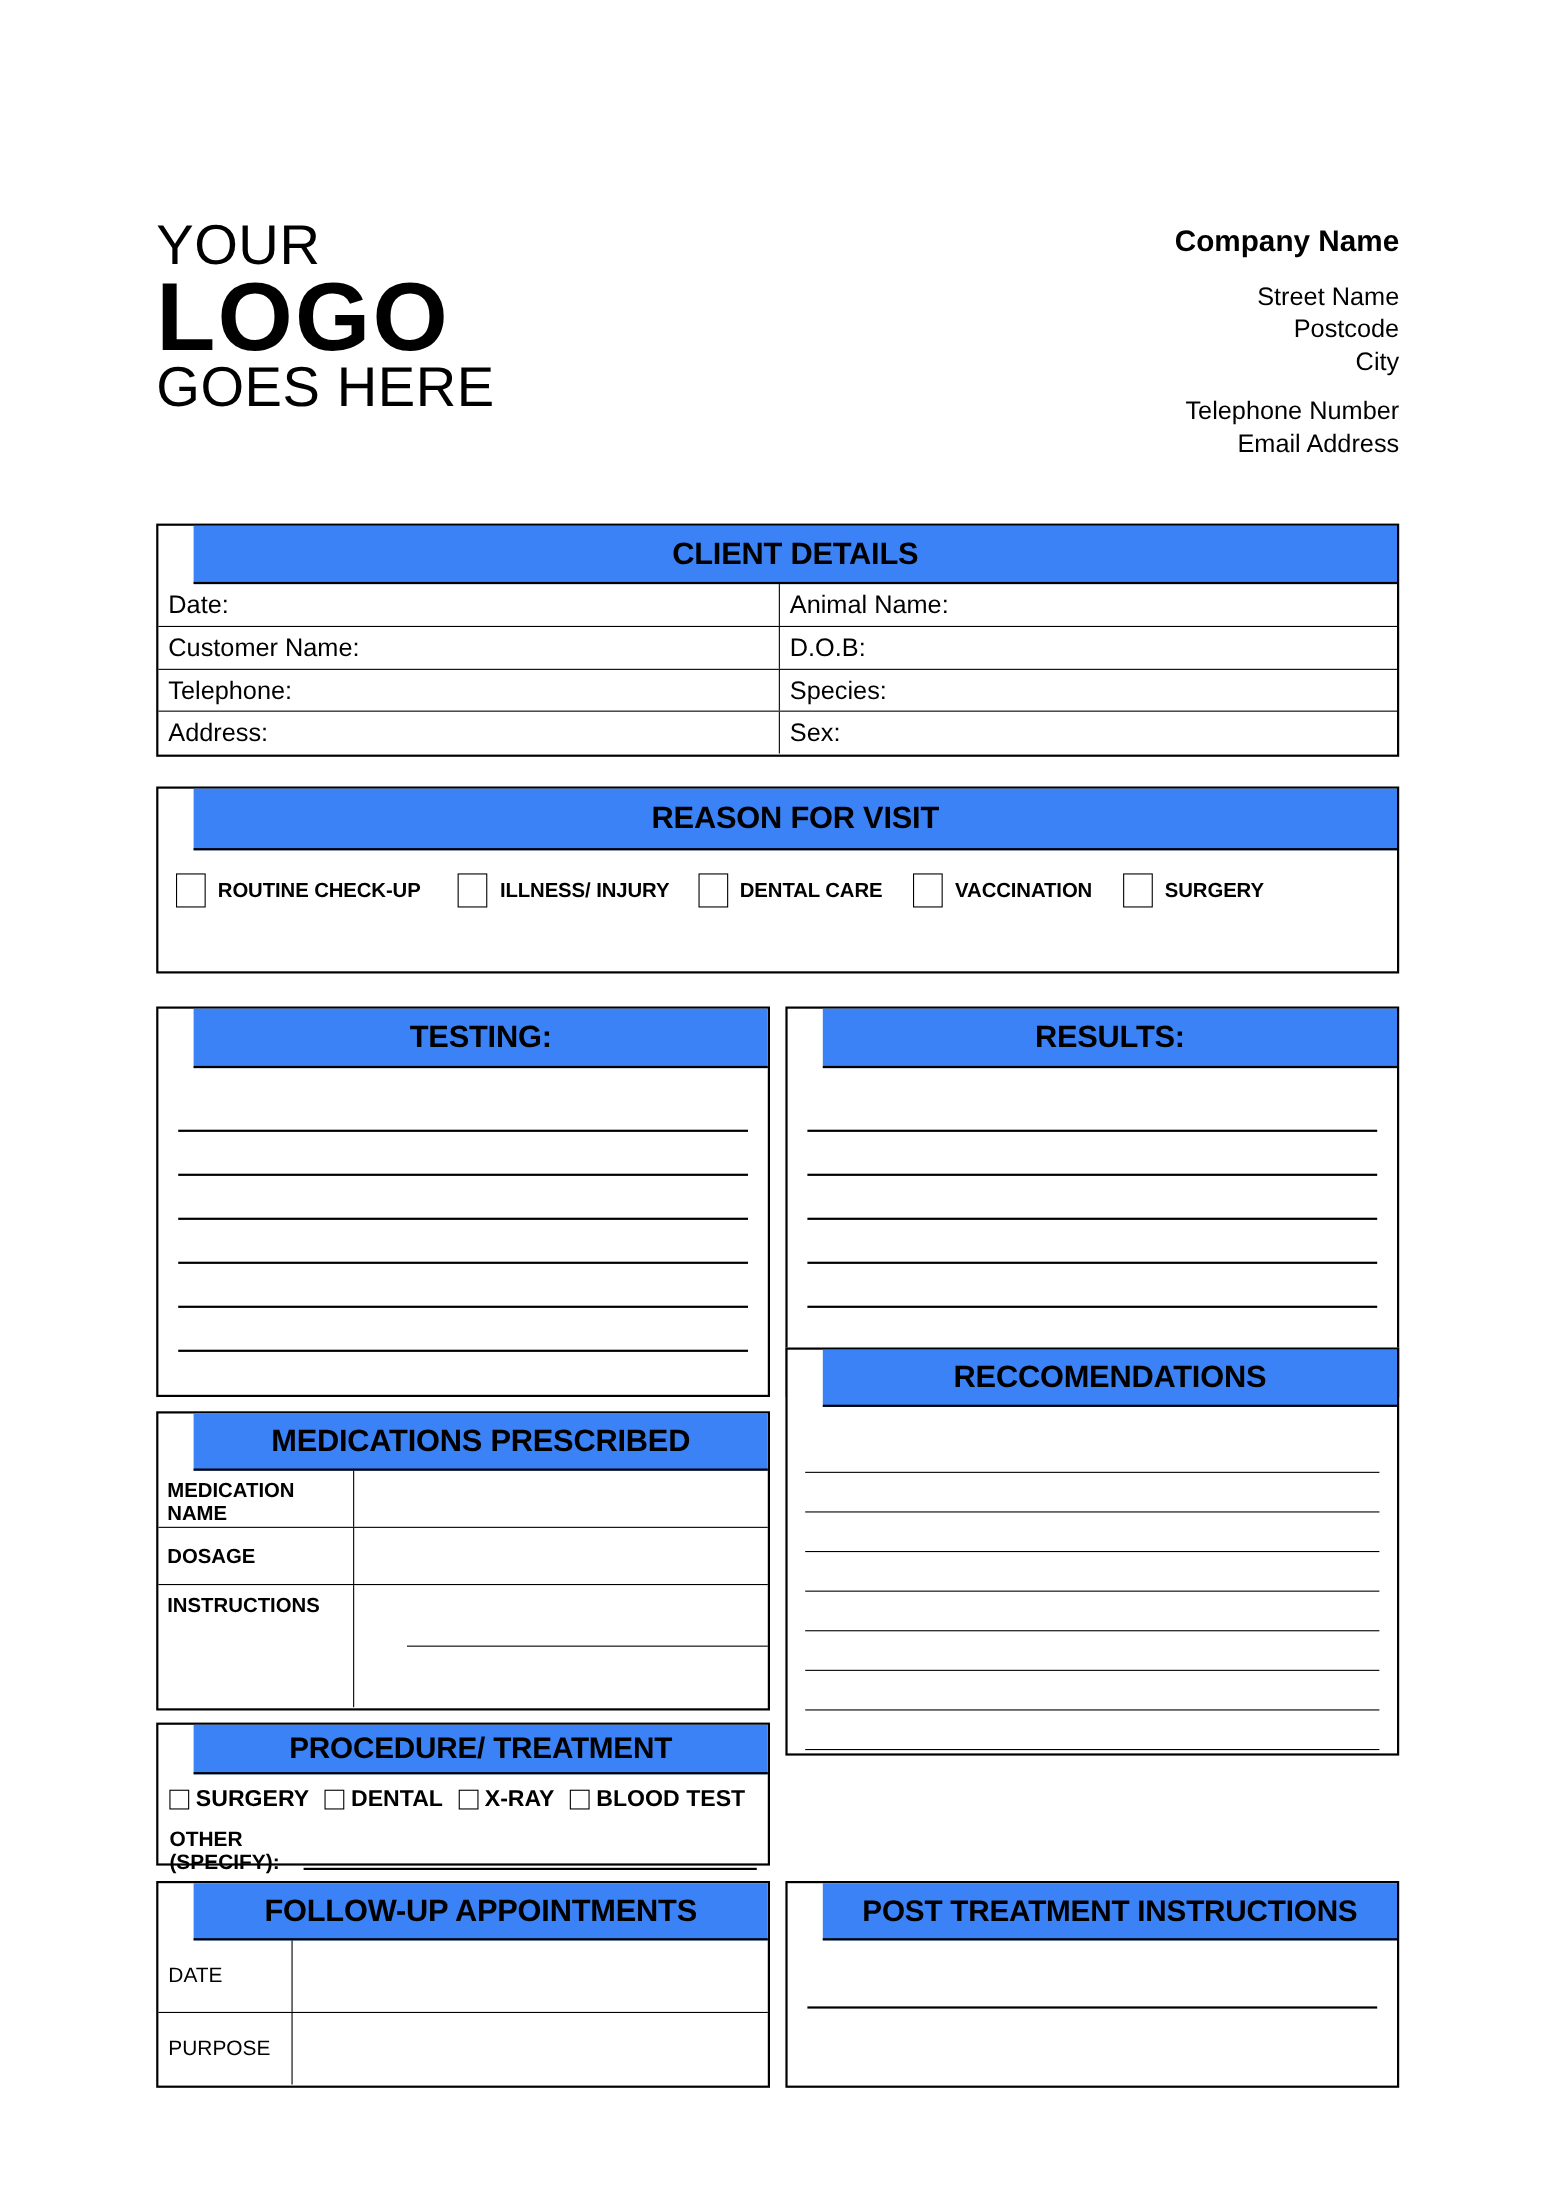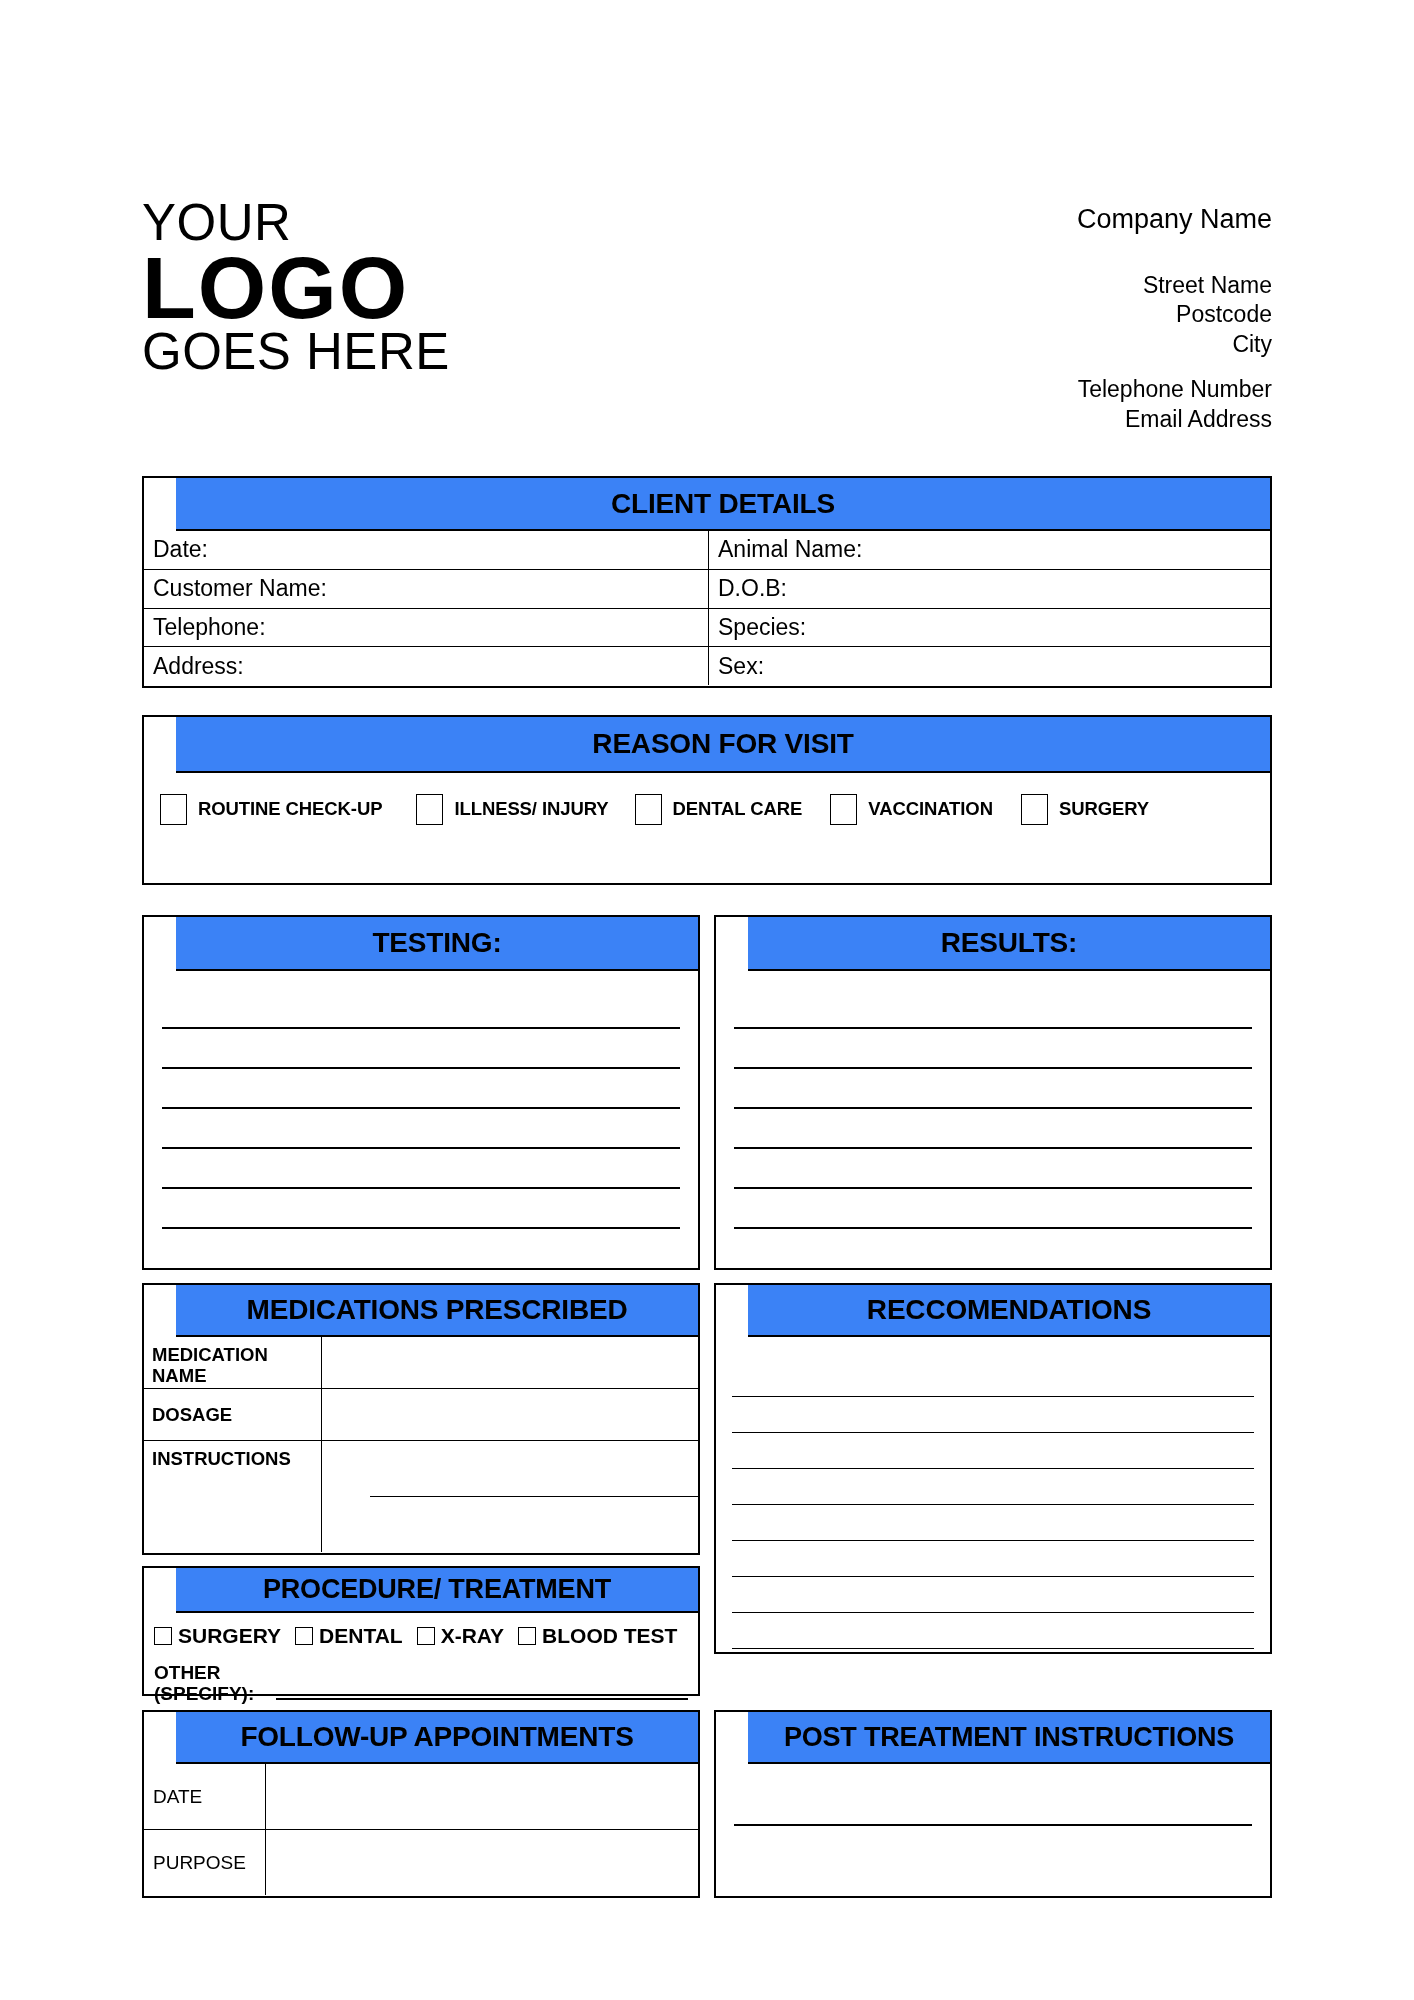--- a/index.html
+++ b/index.html
@@ -53,22 +53,22 @@
     font-weight: 400;
     letter-spacing: 0.5px;
     margin-top: -2px;
   }
   .company-block {
     text-align: right;
     padding-top: 14px;
   }
   .company-name {
     font-size: 27px;
-    font-weight: 400;
-    margin-bottom: 36px;
+    font-weight: 700;
+    margin-bottom: 20px;
   }
   .company-line {
     font-size: 23px;
     font-weight: 400;
     line-height: 1.28;
   }
   .company-gap { height: 16px; }
 
   
   .block {
@@ -175,21 +175,21 @@
     line-height: 1.14;
     padding: 7px 0 0 8px;
   }
   .med-key.center { display: flex; align-items: center; padding-top: 0; }
   .med-val { flex: 1; }
   .med-val.split { display: flex; flex-direction: column; }
   .med-val.split .half { flex: 1; }
   .med-val.split .half.top { border-bottom: 1.8px solid #000; }
 
   
-  #recommendations { left: 714px; top: 1283px; width: 558px; height: 371px; }
+  #recommendations { left: 714px; top: 1225px; width: 558px; height: 371px; }
   #recommendations .bar { height: 52px; }
   .rec-lines { padding: 24px 16px 0 16px; }
   .rec-line { border-bottom: 1.8px solid #000; height: 36px; }
 
   
   #procedure { left: 142px; top: 1566px; width: 558px; height: 130px; }
   #procedure .bar { height: 45px; font-size: 27px; }
   .proc-body { padding: 8px 10px 0 10px; }
   .proc-checks { display: flex; align-items: center; height: 30px; }
   .proc-item { display: flex; align-items: center; }

